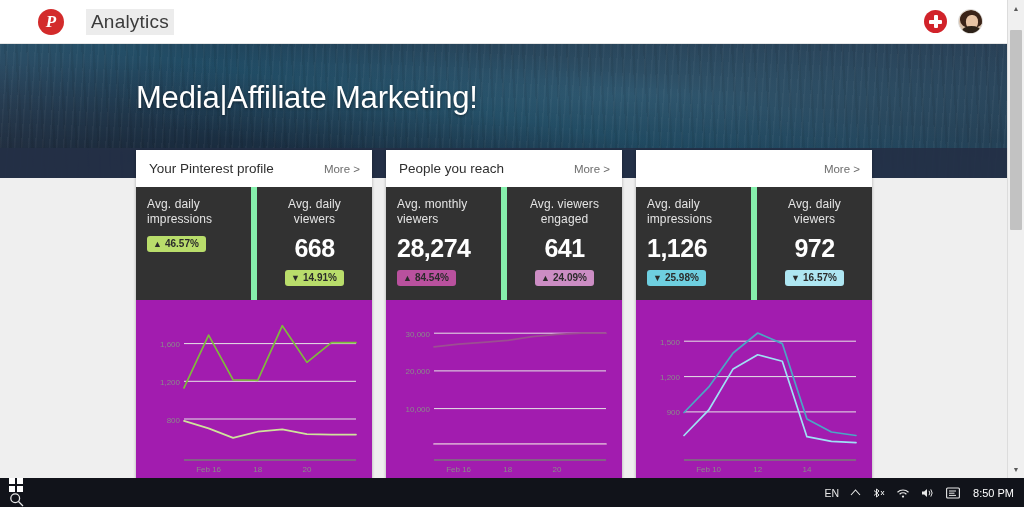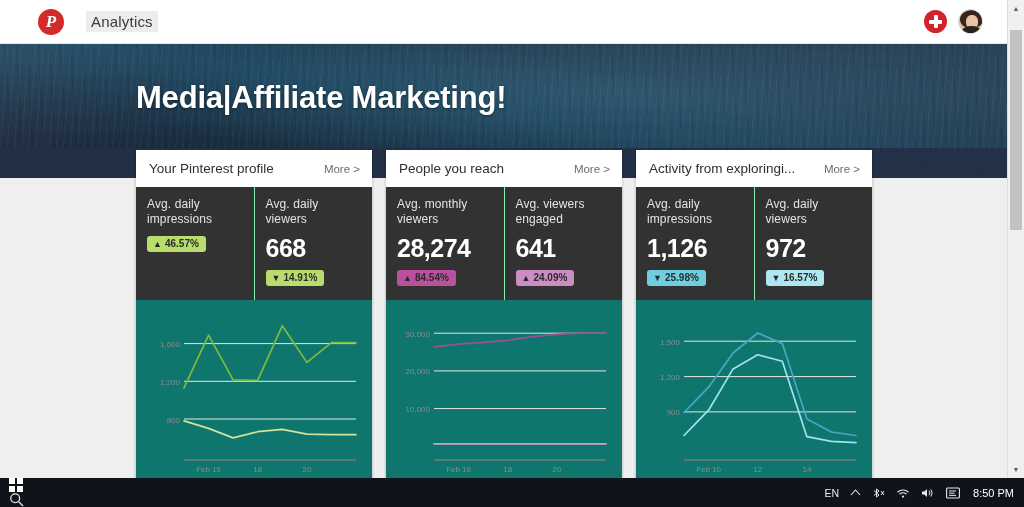--- a/index.html
+++ b/index.html
@@ -35,21 +35,21 @@
     display: flex; align-items: center; z-index: 20;
   }
   .pin-logo {
     width: 26px; height: 26px; border-radius: 50%;
     background: #d32b2b; color: #fff; margin-left: 38px;
     display: flex; align-items: center; justify-content: center;
     font-family: "Liberation Serif", serif; font-weight: bold;
     font-size: 17px; font-style: italic; line-height: 1;
   }
   .nav-label {
-    margin-left: 22px; font-size: 15px; color: #3b3b3b;
+    margin-left: 22px; font-size: 19px; color: #3b3b3b;
     background: #ececec; padding: 2px 5px; letter-spacing: .2px;
   }
   .nav-right {
     margin-left: auto; margin-right: 24px;
     display: flex; align-items: center; gap: 11px;
   }
   .plus-btn {
     width: 23px; height: 23px; border-radius: 50%; background: #d1232a;
     position: relative; cursor: pointer;
   }
@@ -90,21 +90,21 @@
       repeating-linear-gradient(87deg, rgba(0,0,0,.06) 0px, rgba(0,0,0,.06) 2px, rgba(0,0,0,0) 3px, rgba(0,0,0,0) 11px),
       radial-gradient(ellipse at 62% 38%, rgba(90,160,190,.22) 0%, rgba(0,0,0,0) 58%),
       radial-gradient(ellipse at 12% 85%, rgba(0,0,0,.30) 0%, rgba(0,0,0,0) 60%);
   }
   .hero-bottomband {
     position: absolute; left: 0; bottom: 0; width: 100%; height: 30px;
     background: #242f46; opacity: .93;
   }
   .hero-title {
     position: absolute; left: 136px; top: 36px;
-    font-size: 31px; font-weight: bold; color: #ffffff;
+    font-size: 31px; font-weight: normal; color: #ffffff;
     letter-spacing: -0.2px; text-shadow: 0 1px 3px rgba(0,0,0,.45);
   }
 
   
   .cards { position: absolute; top: 150px; left: 136px; display: flex; gap: 14px; z-index: 10; }
   .card {
     width: 236px; background: #fff;
     box-shadow: 0 1px 3px rgba(0,0,0,.28);
   }
   .card-head {
@@ -113,37 +113,37 @@
   }
   .card-title {
     font-size: 13.5px; color: #2f2f2f; white-space: nowrap;
     overflow: hidden; text-overflow: ellipsis; max-width: 160px;
   }
   .card-more {
     margin-left: auto; font-size: 11.5px; color: #6d6d6d; cursor: pointer;
   }
   .metrics { display: flex; background: #323232; height: 113px; }
   .metric { flex: 1; padding: 10px 11px 0 11px; position: relative; }
-  .metric + .metric { border-left: 1px solid #86efac; }
+  .metric + .metric { border-left: 6px solid #86efac; text-align: center; }
   .metric-label {
     font-size: 12px; font-weight: normal; color: #e4e4e4;
     line-height: 1.25; letter-spacing: .1px; min-height: 24px;
   }
   .metric-value {
     font-size: 25px; font-weight: bold; color: #ffffff;
     line-height: 1; margin-top: 9px; letter-spacing: -.5px;
   }
   .badge {
     display: inline-flex; align-items: center; gap: 3px;
     margin-top: 9px; padding: 3px 7px 3px 6px; border-radius: 3px;
     font-size: 10px; font-weight: bold; color: #2b2b2b; line-height: 1;
   }
   .arrow { font-size: 9px; line-height: 1; }
 
-  .chartwrap { height: 180px; background: #0f766e; padding: 8px 10px 0 10px; position: relative; }
+  .chartwrap { height: 180px; background: #a21caf; padding: 8px 10px 0 10px; position: relative; }
   .chart-svg { display: block; }
 
   
   .taskbar {
     position: absolute; left: 0; bottom: 0; width: 1024px; height: 29px;
     background: #11131a; display: flex; align-items: center; z-index: 50;
   }
   .tb-left { display: flex; align-items: center; height: 29px; flex-direction: column; }
   .tb-item {
     width: 32px; height: 29px; display: flex; align-items: center;
@@ -271,21 +271,20 @@
             <polyline points="38.0,135.9 62.6,135.9 87.1,135.9 111.7,135.9 136.3,135.9 160.9,135.9 185.4,135.9 210.0,135.9" fill="none" stroke="#d49cd0" stroke-width="1.7" stroke-linejoin="round" stroke-linecap="round"></polyline>
             <line x1="38" y1="152" x2="210" y2="152" stroke="#7a7a7a" stroke-width="1.6"></line>
             <text x="62.6" y="164" text-anchor="middle" font-family="Liberation Sans, sans-serif" font-size="8" fill="#8a8a8a">Feb 16</text>
             <text x="111.7" y="164" text-anchor="middle" font-family="Liberation Sans, sans-serif" font-size="8" fill="#8a8a8a">18</text>
             <text x="160.9" y="164" text-anchor="middle" font-family="Liberation Sans, sans-serif" font-size="8" fill="#8a8a8a">20</text>
           </svg>
         </div>
       </div>
       <div class="card">
         <div class="card-head">
-          <div class="card-title">Activity from exploringi...</div>
           <div class="card-more">More &gt;</div>
         </div>
         <div class="metrics">
           <div class="metric"><div class="metric-label">Avg. daily impressions</div><div class="metric-value">1,126</div><div class="badge" style="background:#6ecfe0">
               <span class="arrow">▼</span>
               <span>25.98%</span>
             </div></div>
           <div class="metric"><div class="metric-label">Avg. daily viewers</div><div class="metric-value">972</div><div class="badge" style="background:#aee6f2">
               <span class="arrow">▼</span>
               <span>16.57%</span>

